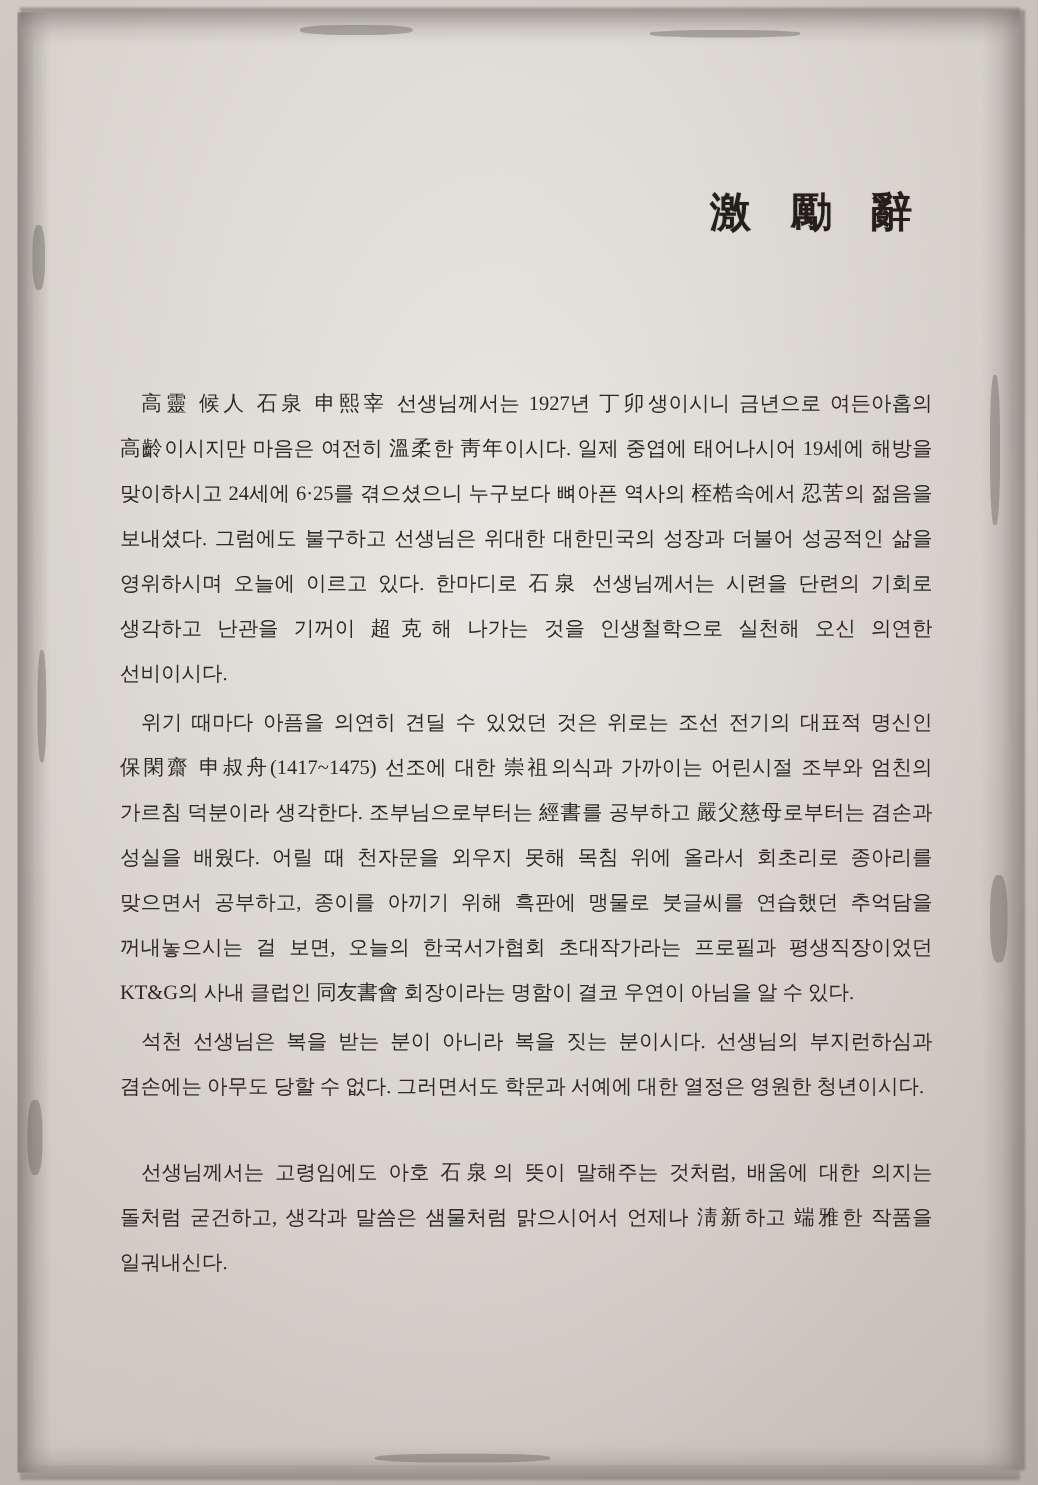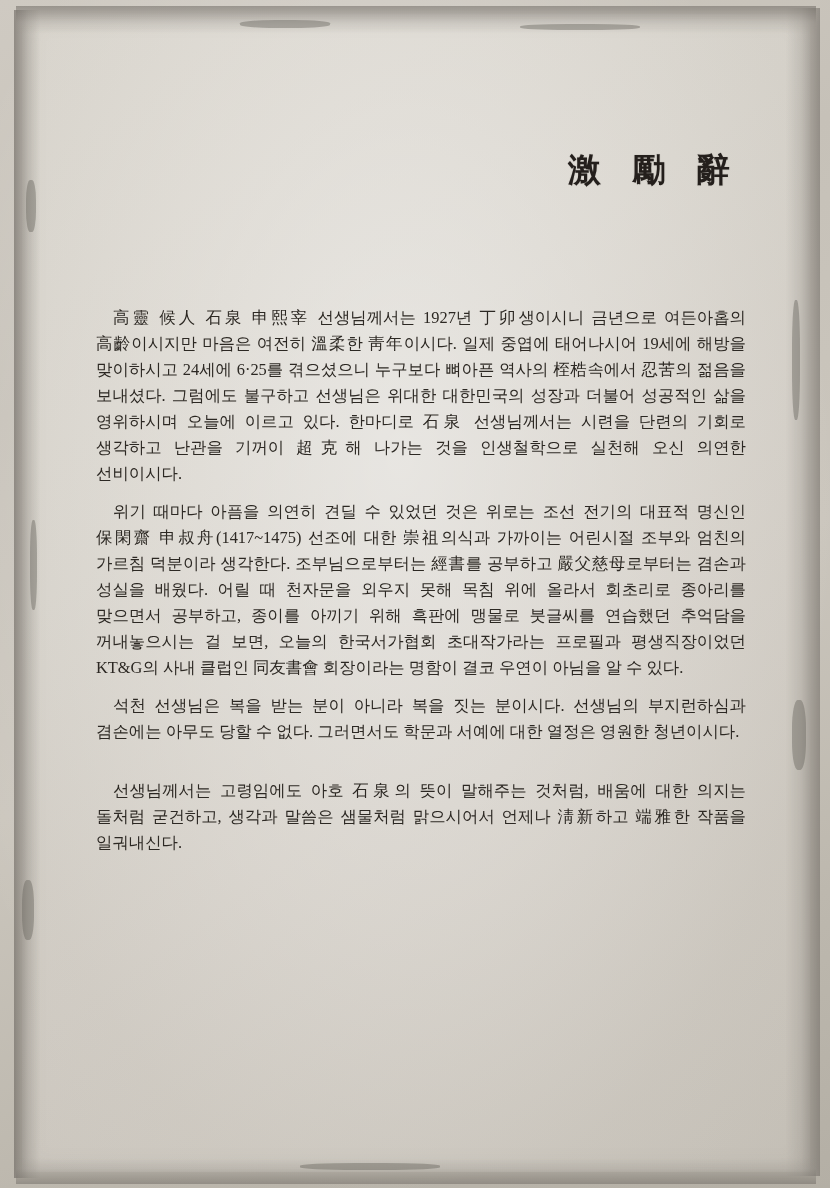--- a/index.html
+++ b/index.html
@@ -84,32 +84,32 @@
     letter-spacing: 10px;
     color: #241f1c;
     margin: 28px 6px 0 0;
     text-shadow: 0 0 1px rgba(40,36,32,0.35);
   }
 
   .body-text {
     margin-top: 112px;
     color: #2c2823;
     font-size: 16.4px;
-    line-height: 26px;
+    line-height: 36px;
     text-align: justify;
     text-justify: inter-character;
     word-break: keep-all;
   }
 
   .para {
     margin: 0 0 0 0;
     text-indent: 17px;
   }
   .para + .para {
-    margin-top: 12px;
+    margin-top: 3px;
   }
   .para.gap {
     margin-top: 33px;
   }
 </style>
 </head>
 <body>
 
 <div class="page">
   <div class="sheet"></div>

